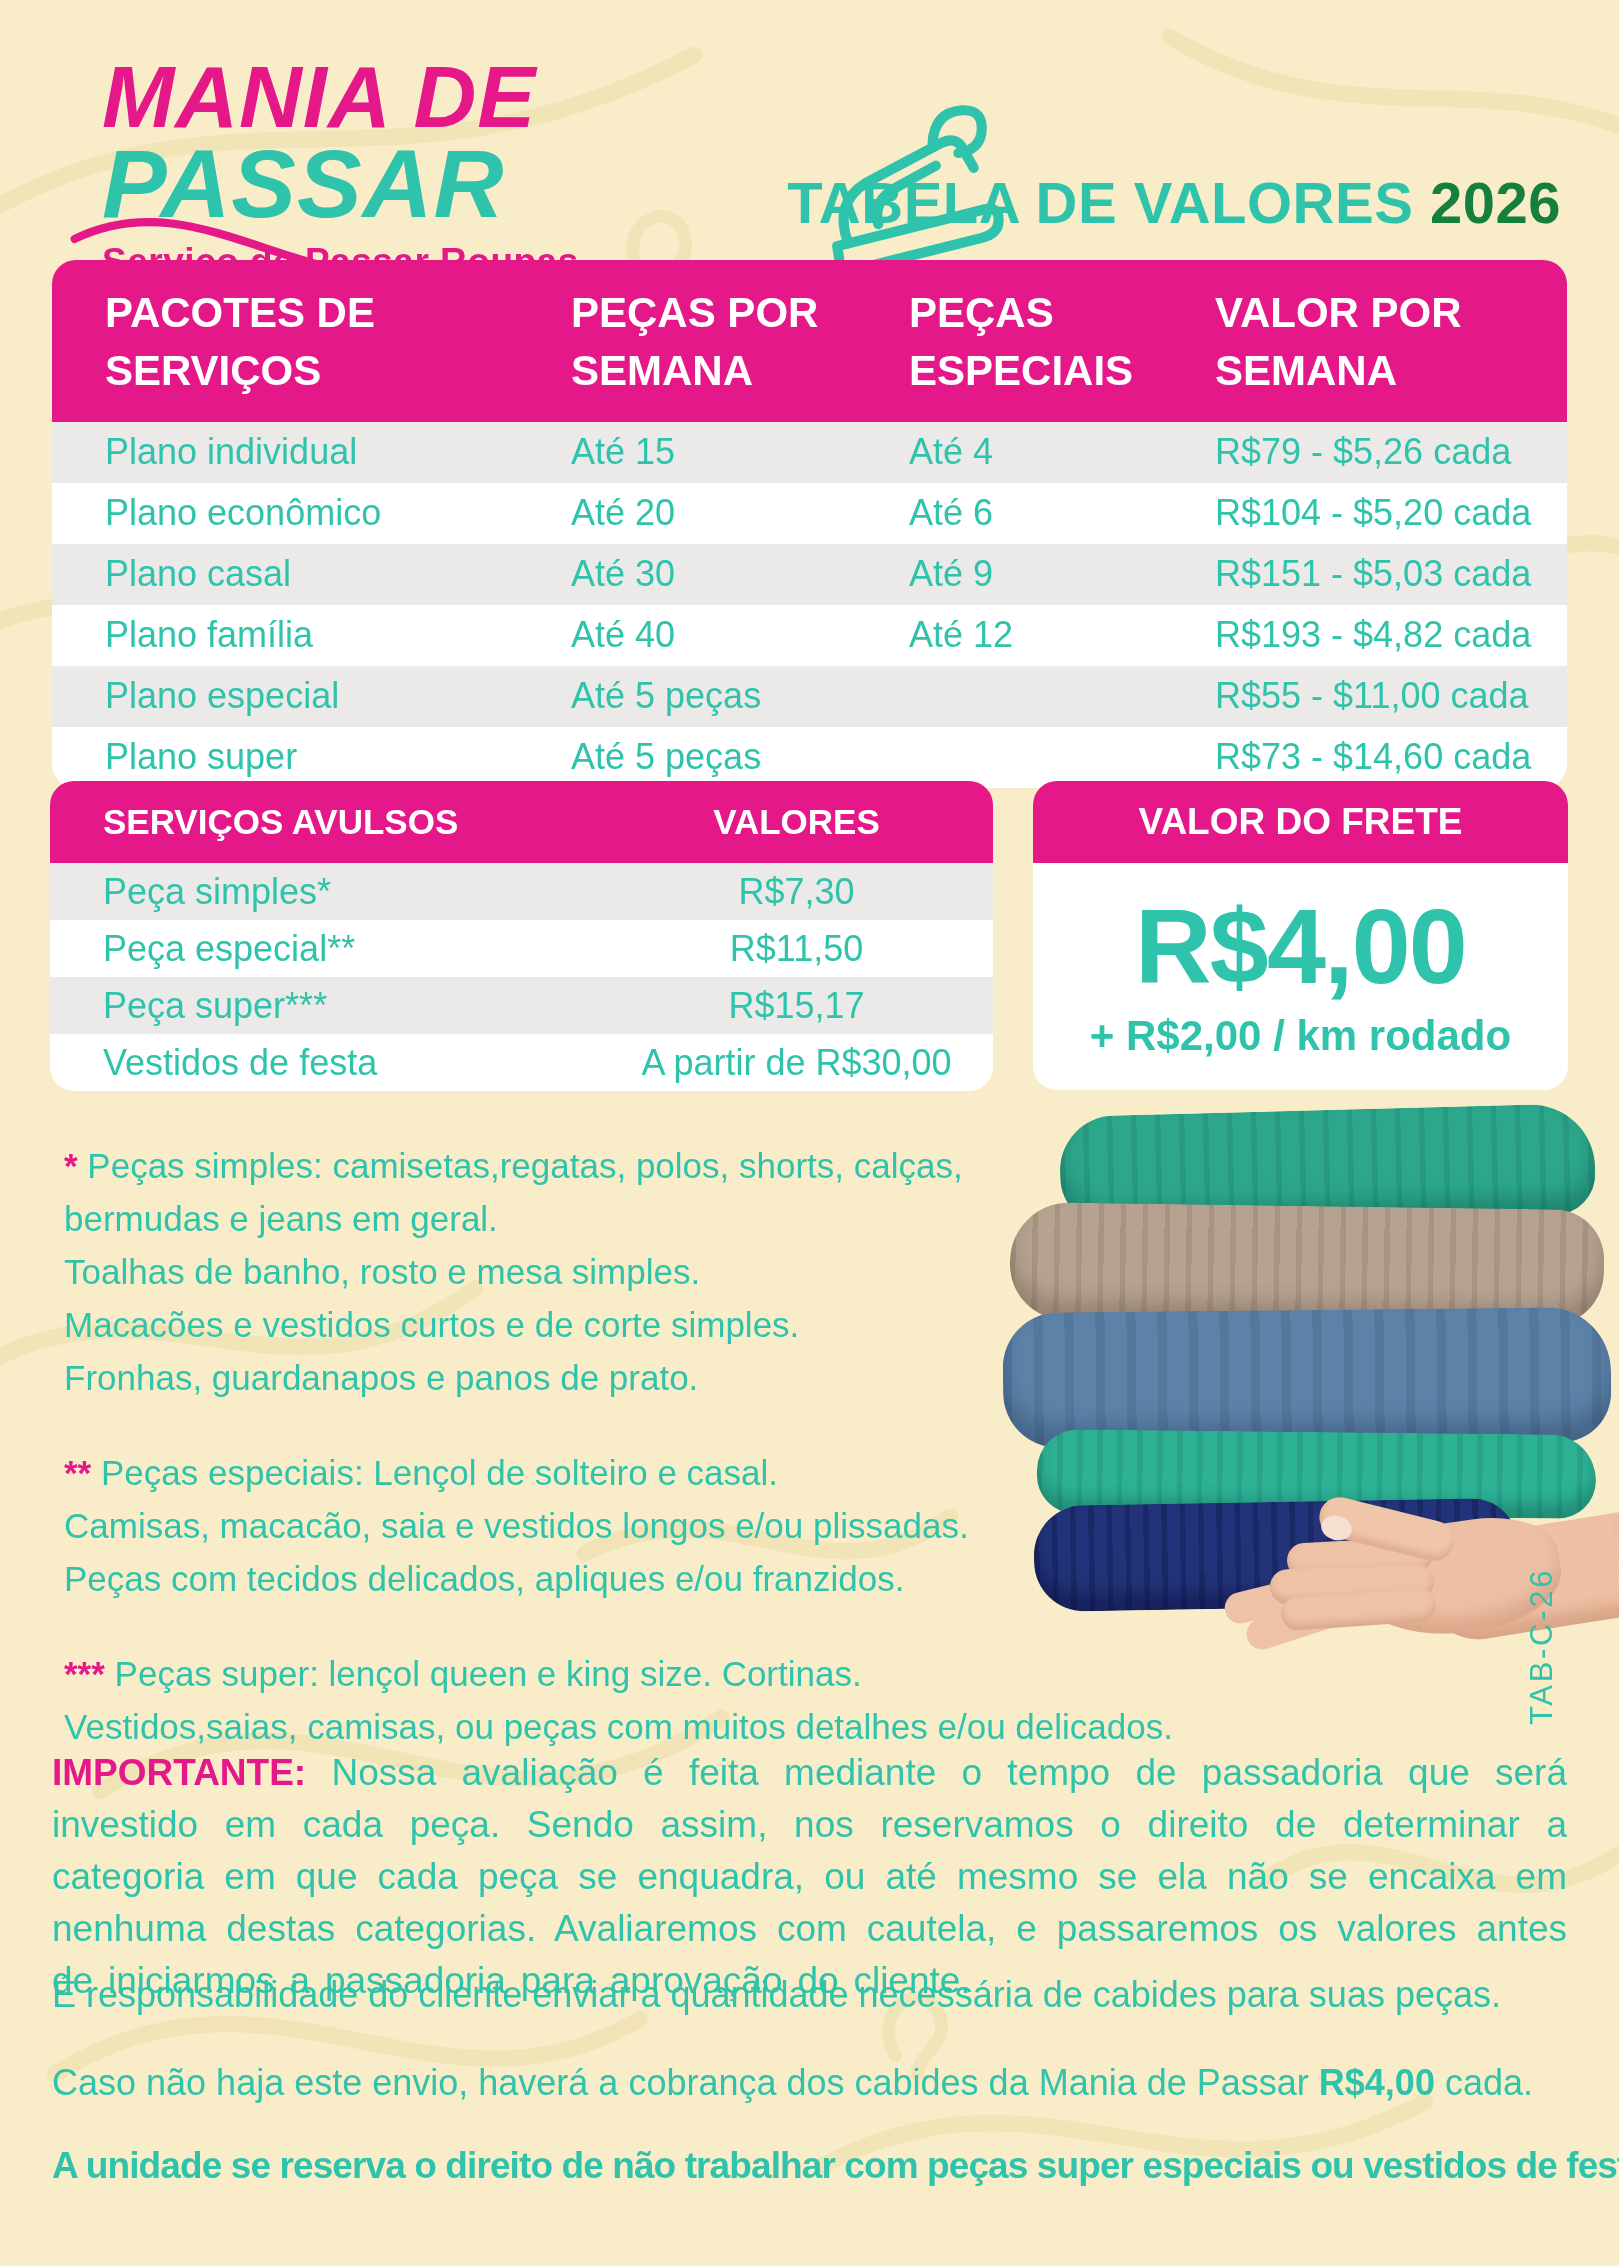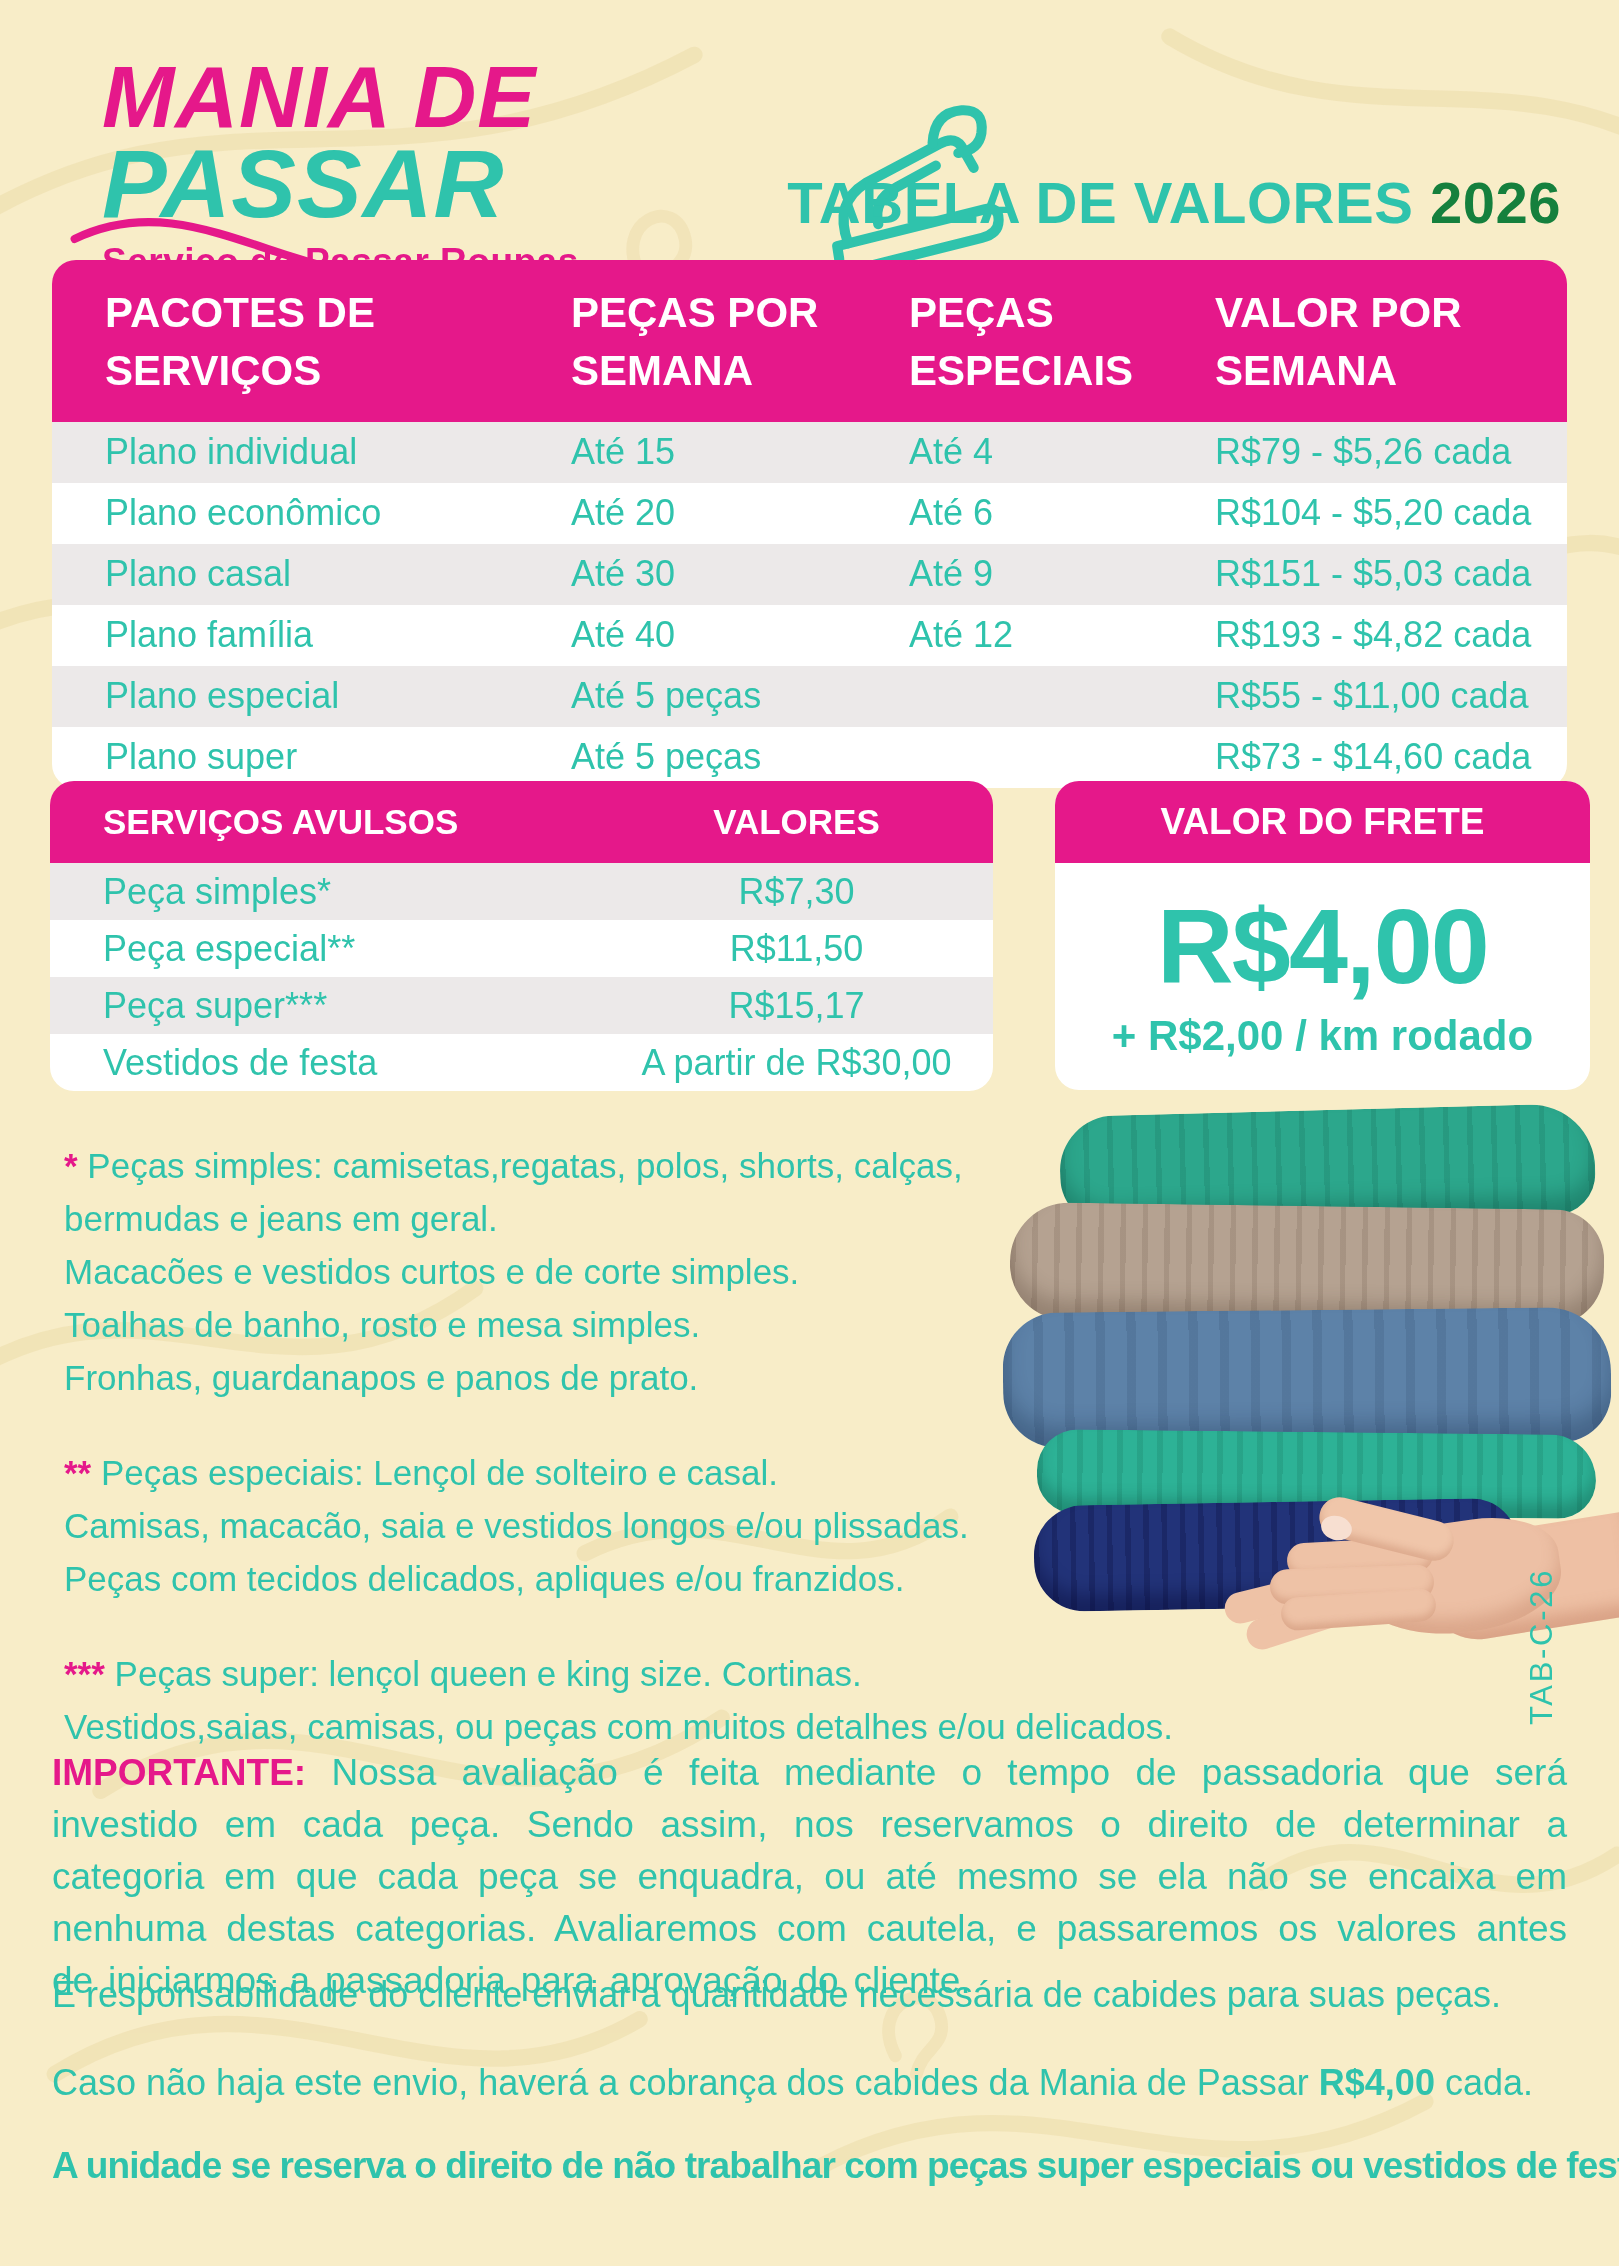--- a/index.html
+++ b/index.html
@@ -34,21 +34,21 @@
   .table-av { position:absolute; left:50px; top:781px; width:943px; border-radius:24px; overflow:hidden; }
   .av-head { display:grid; grid-template-columns:1fr 393px; background:#E5188A; height:82px; align-items:center; }
   .av-th { padding-left:53px; color:#fff; font-size:35px; font-weight:bold; }
   .av-th.center { padding-left:0; text-align:center; }
   .av-row { display:grid; grid-template-columns:1fr 393px; height:57px; align-items:center; background:#fff; }
   .av-row.alt { background:#ECE9E9;gap:44px; }
   .av-cell { padding-left:53px; font-size:36px; color:#2FC3AC; white-space:nowrap; }
   .av-cell.center { padding-left:0; text-align:center; }
 
   
-  .frete { position:absolute; left:1033px; top:781px; width:535px; border-radius:24px; overflow:hidden; background:#fff;margin-left:22px; }
+  .frete { position:absolute; left:1033px; top:781px; width:535px; border-radius:24px; overflow:hidden; background:#fff; }
   .frete-head { background:#E5188A; height:82px; display:flex; align-items:center; justify-content:center; color:#fff; font-size:37px; font-weight:bold; }
   .frete-body { height:227px; display:flex; flex-direction:column; align-items:center; justify-content:center; }
   .frete-price { font-size:106px; font-weight:900; color:#2FC3AC; letter-spacing:-1.8px; line-height:1; }
   .frete-extra { font-size:42px; font-weight:900; color:#2FC3AC; margin-top:12.8px; white-space:nowrap; }
 
   
   .notes { position:absolute; left:52px; top:1139px; font-size:35px; color:#2FC3AC; }
   .note-line { line-height:53px; white-space:nowrap; }
   .marker { color:#E5188A; font-weight:bold; }
   .note-block { margin-bottom:40px;margin-left:12px; }
@@ -247,22 +247,22 @@
     <div class="sw finger f2"></div>
     <div class="sw finger f3"></div>
     <div class="sw thumb"></div>
     <div class="sw nail"></div>
   </div>
 
   <div class="notes">
     <div class="note-block">
       <div class="note-line"><span class="marker">*</span><span> Peças simples: camisetas,regatas, polos, shorts, calças,</span></div>
       <div class="note-line">bermudas e jeans em geral.</div>
+      <div class="note-line">Toalhas de banho, rosto e mesa simples.</div>
       <div class="note-line">Macacões e vestidos curtos e de corte simples.</div>
-      <div class="note-line">Toalhas de banho, rosto e mesa simples.</div>
       <div class="note-line">Fronhas, guardanapos e panos de prato.</div>
     </div>
     <div class="note-block gap2">
       <div class="note-line"><span class="marker">**</span><span> Peças especiais: Lençol de solteiro e casal.</span></div>
       <div class="note-line">Camisas, macacão, saia e vestidos longos e/ou plissadas.</div>
       <div class="note-line">Peças com tecidos delicados, apliques e/ou franzidos.</div>
     </div>
     <div class="note-block last gap2">
       <div class="note-line"><span class="marker">***</span><span> Peças super: lençol queen e king size. Cortinas.</span></div>
       <div class="note-line">Vestidos,saias, camisas, ou peças com muitos detalhes e/ou delicados.</div>

